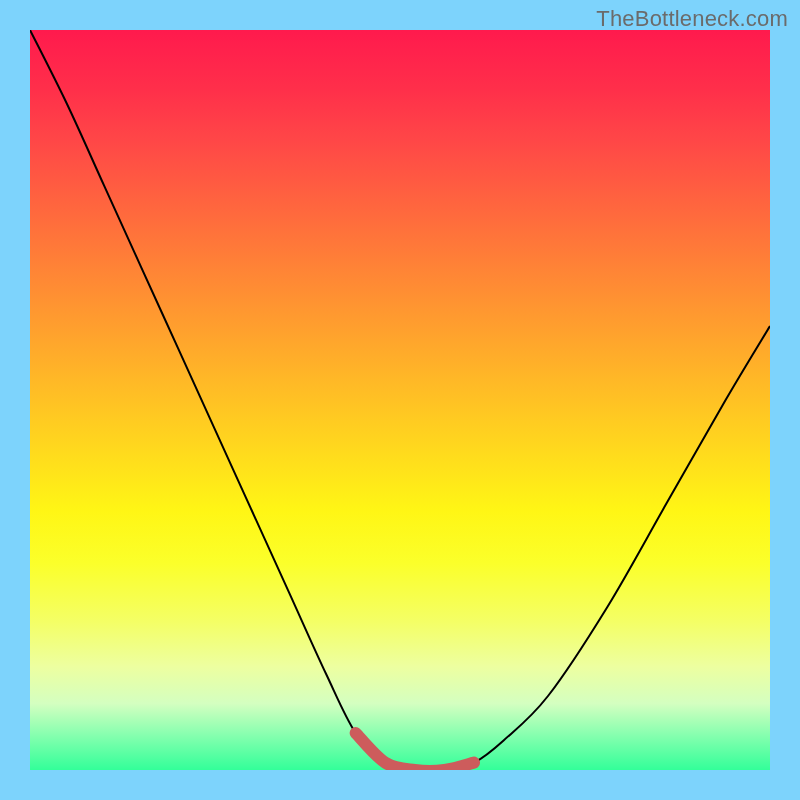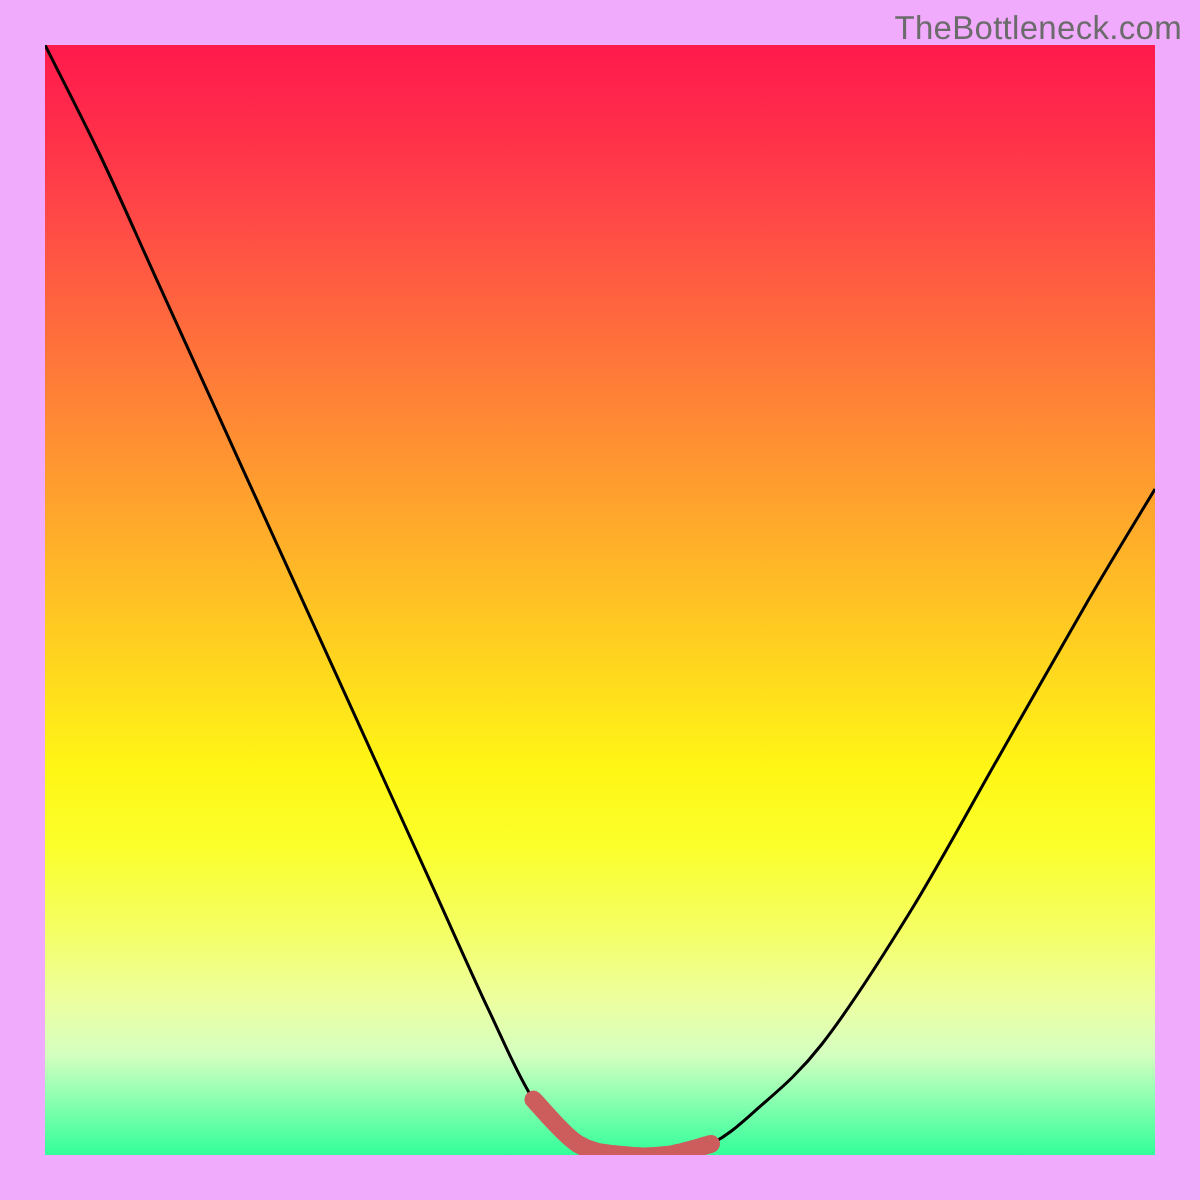--- a/index.html
+++ b/index.html
@@ -8,21 +8,21 @@
     width: 800px;
     height: 800px;
     background: #000;
     overflow: hidden;
     font-family: Arial, Helvetica, sans-serif;
   }
   .frame {
     position: relative;
     width: 800px;
     height: 800px;
-    background: #f0abfc;
+    background: #7dd3fc;
   }
   .plot-area {
     position: absolute;
     left: 30px;
     top: 30px;
     width: 740px;
     height: 740px;
     background: linear-gradient(to bottom,
       #ff1a4d 0%,
       #ff2f4a 8%,

